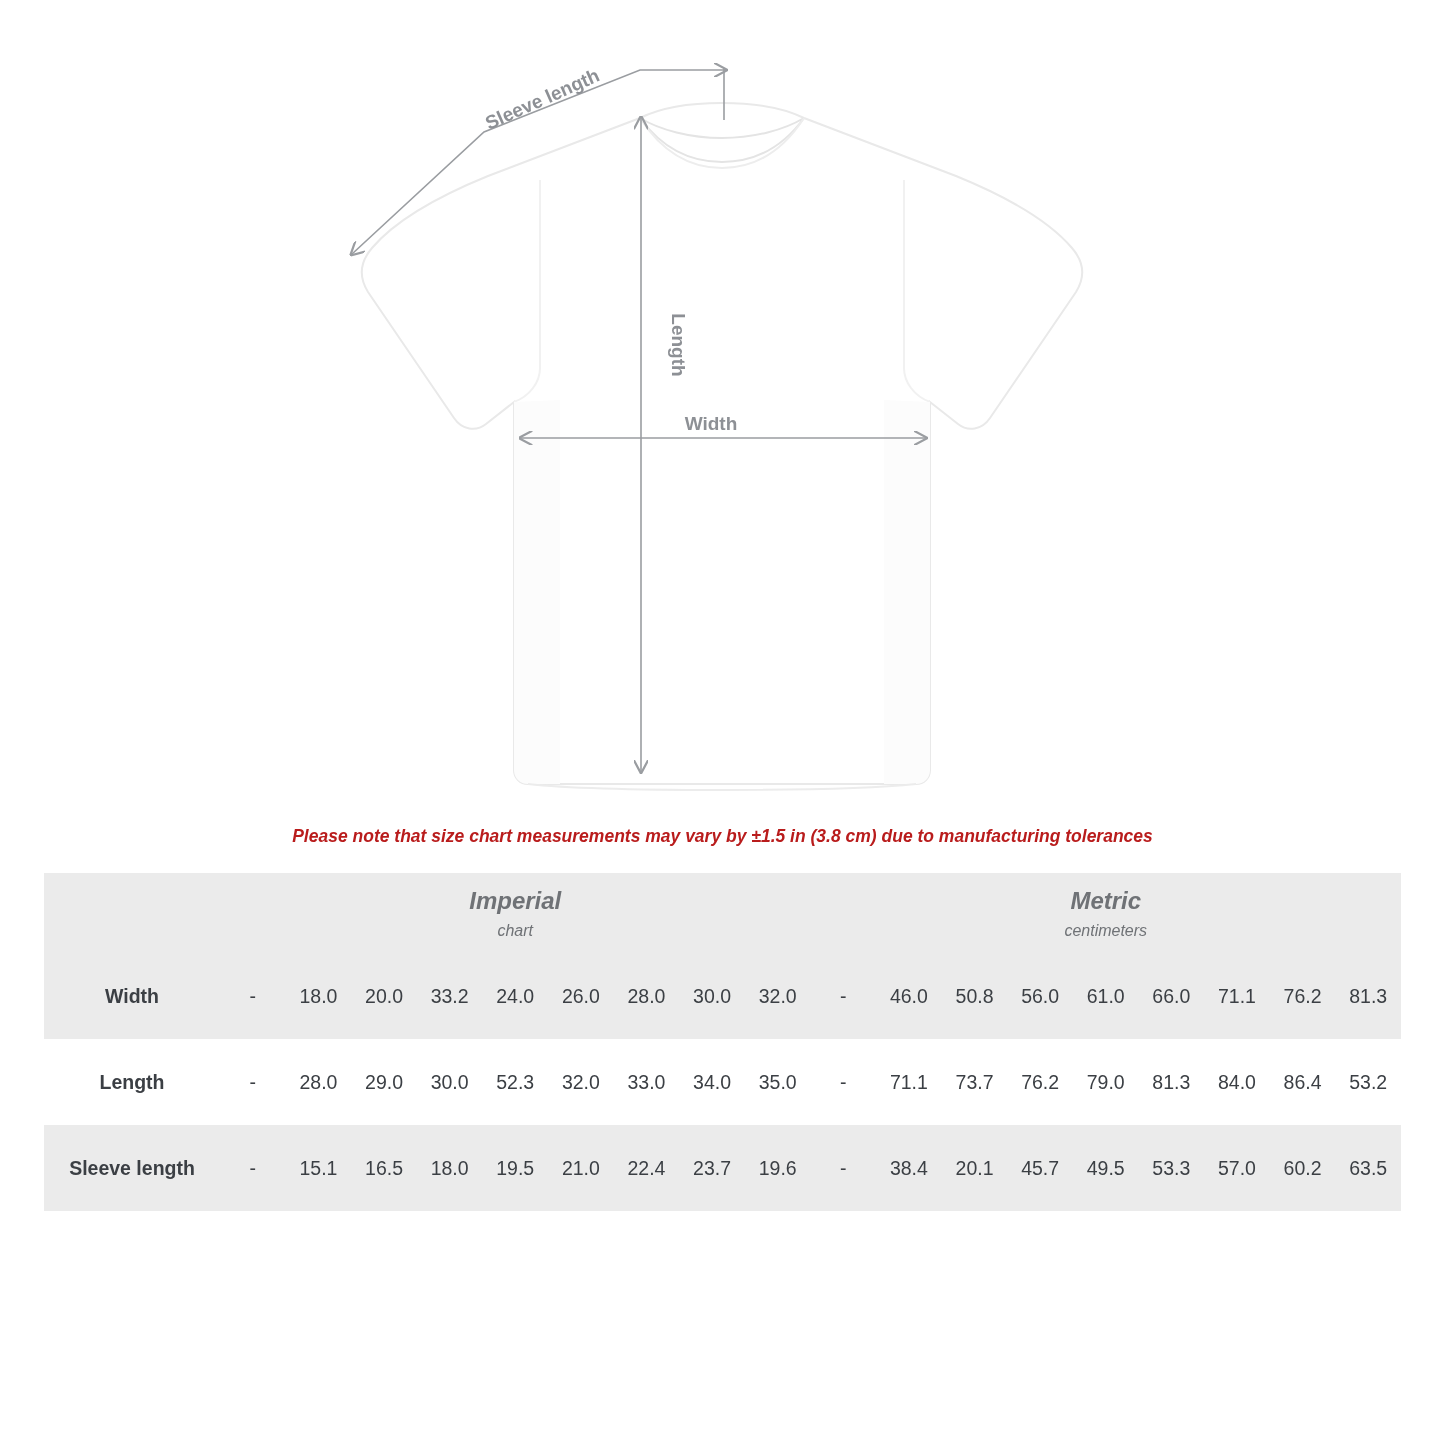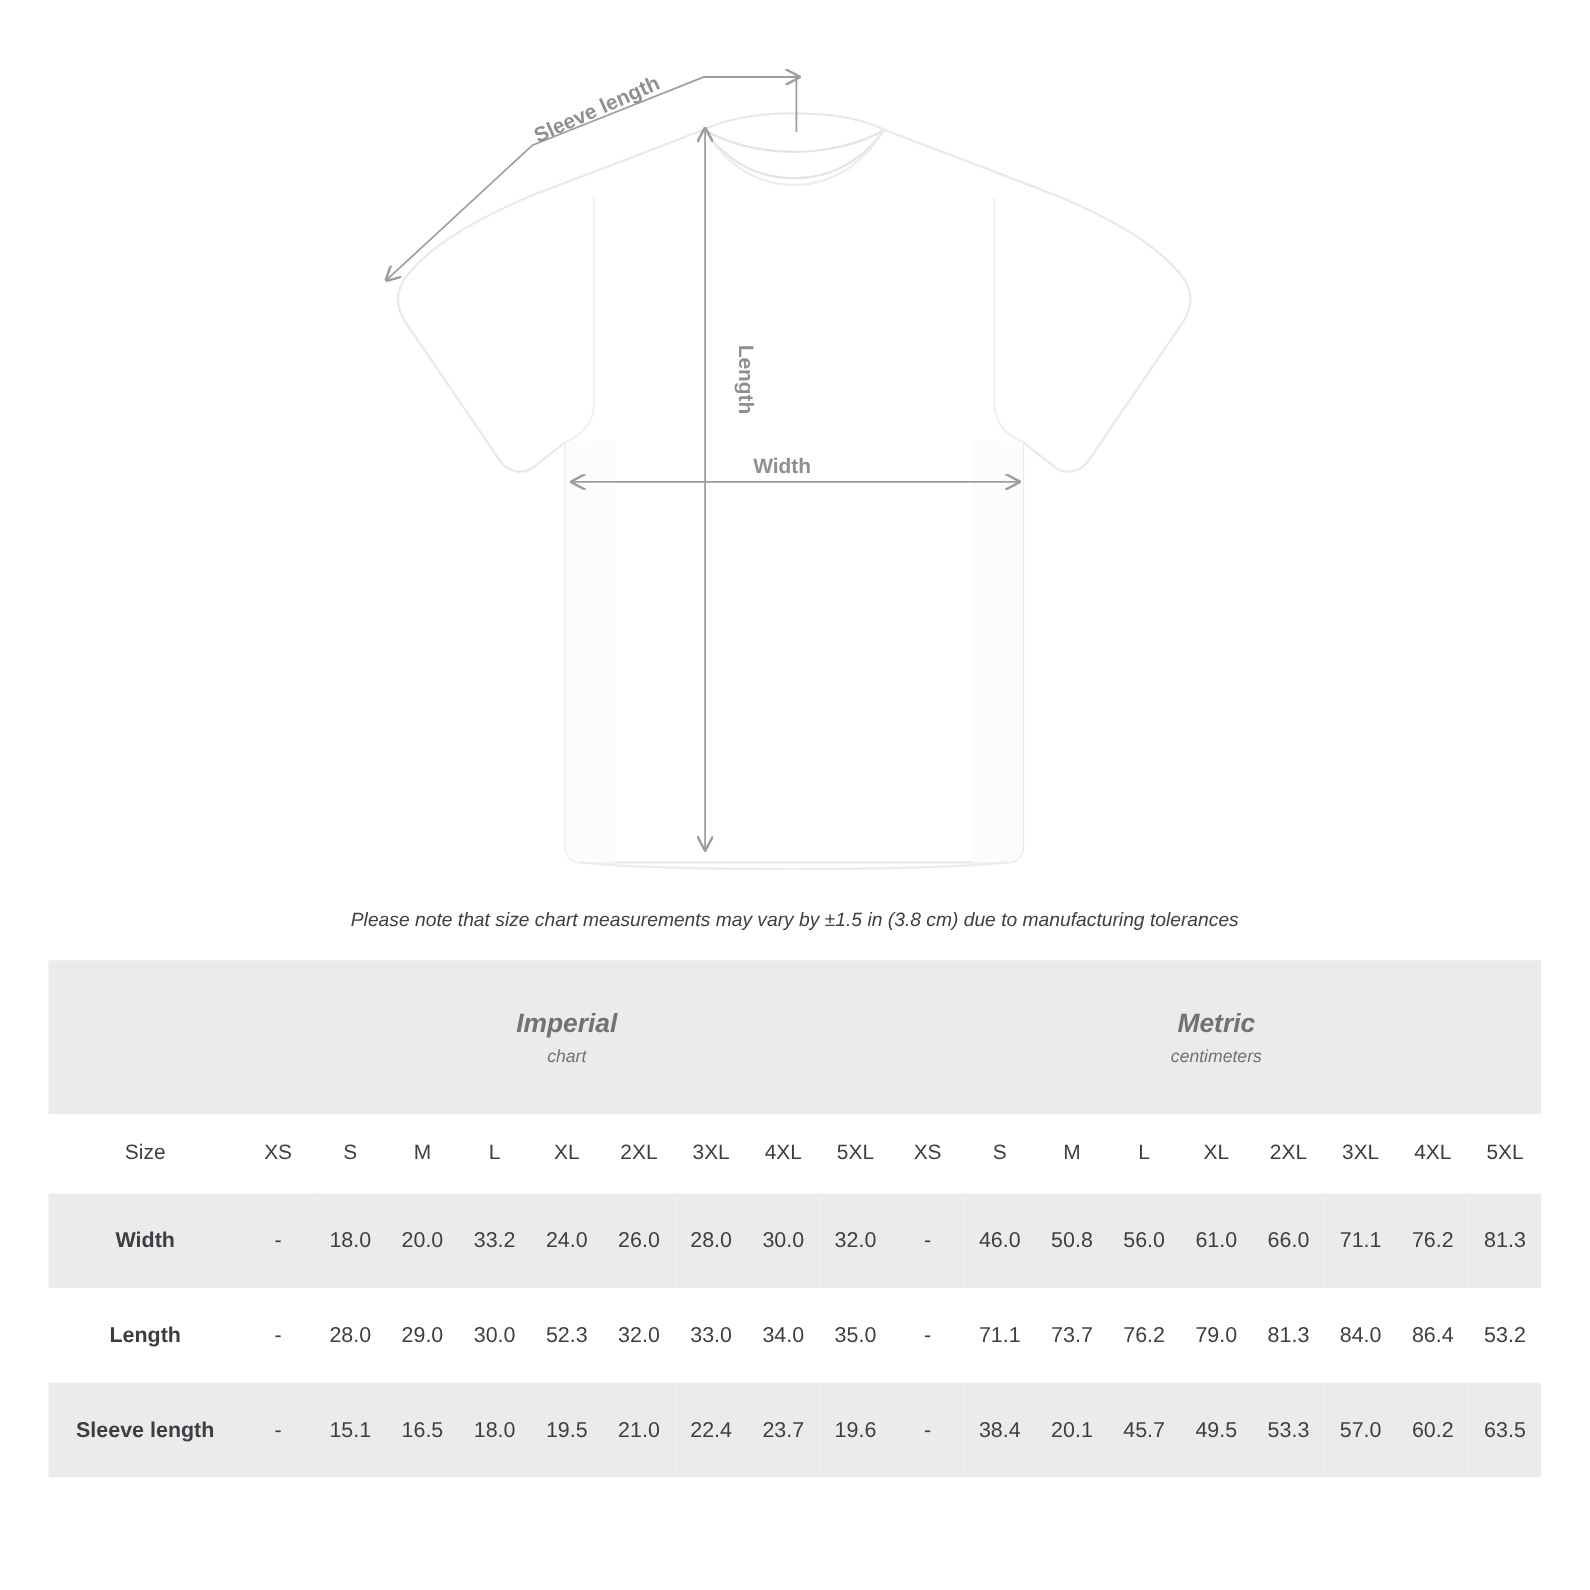--- a/index.html
+++ b/index.html
@@ -37,43 +37,44 @@
   }
   .chart-title {
     font-size: 27px;
     font-weight: bold;
     color: #2d2d2d;
     letter-spacing: 0.1px;
   }
   .chart-note {
     font-size: 17.5px;
     font-style: italic;
-    color: #404040;
+    color: #b91c1c;
     margin-top: 2px;
+    font-weight: bold;
   }
 
   
   .table-wrap {
     margin: 26px 44px 0 44px;
     width: 1357px;
   }
   table.size-table {
     border-collapse: collapse;
     width: 100%;
     table-layout: fixed;
   }
   table.size-table td,
   table.size-table th {
     text-align: center;
     vertical-align: middle;
     font-weight: normal;
   }
   .unit-row td {
     background: #ebebeb;
-    height: 140px;
+    height: 80px;
     padding: 0;
   }
   .unit-name {
     font-size: 24px;
     font-style: italic;
     font-weight: bold;
     color: #6f7276;
     line-height: 1.25;
   }
   .unit-sub {
@@ -190,41 +191,20 @@
           <td colspan="9">
             <div class="unit-name">Imperial</div>
             <div class="unit-sub">chart</div>
           </td>
           <td colspan="9">
             <div class="unit-name">Metric</div>
             <div class="unit-sub">centimeters</div>
           </td>
         </tr>
 
-        <tr class="head-row band-even">
-          <td class="rowlabel">Size</td>
-          <td>XS</td>
-          <td>S</td>
-          <td>M</td>
-          <td>L</td>
-          <td>XL</td>
-          <td>2XL</td>
-          <td>3XL</td>
-          <td>4XL</td>
-          <td>5XL</td>
-          <td>XS</td>
-          <td>S</td>
-          <td>M</td>
-          <td>L</td>
-          <td>XL</td>
-          <td>2XL</td>
-          <td>3XL</td>
-          <td>4XL</td>
-          <td>5XL</td>
-        </tr>
 
         <tr class="data-row band-odd">
           <td class="rowlabel">Width</td>
           <td>-</td>
           <td>18.0</td>
           <td>20.0</td>
           <td>33.2</td>
           <td>24.0</td>
           <td>26.0</td>
           <td>28.0</td>

